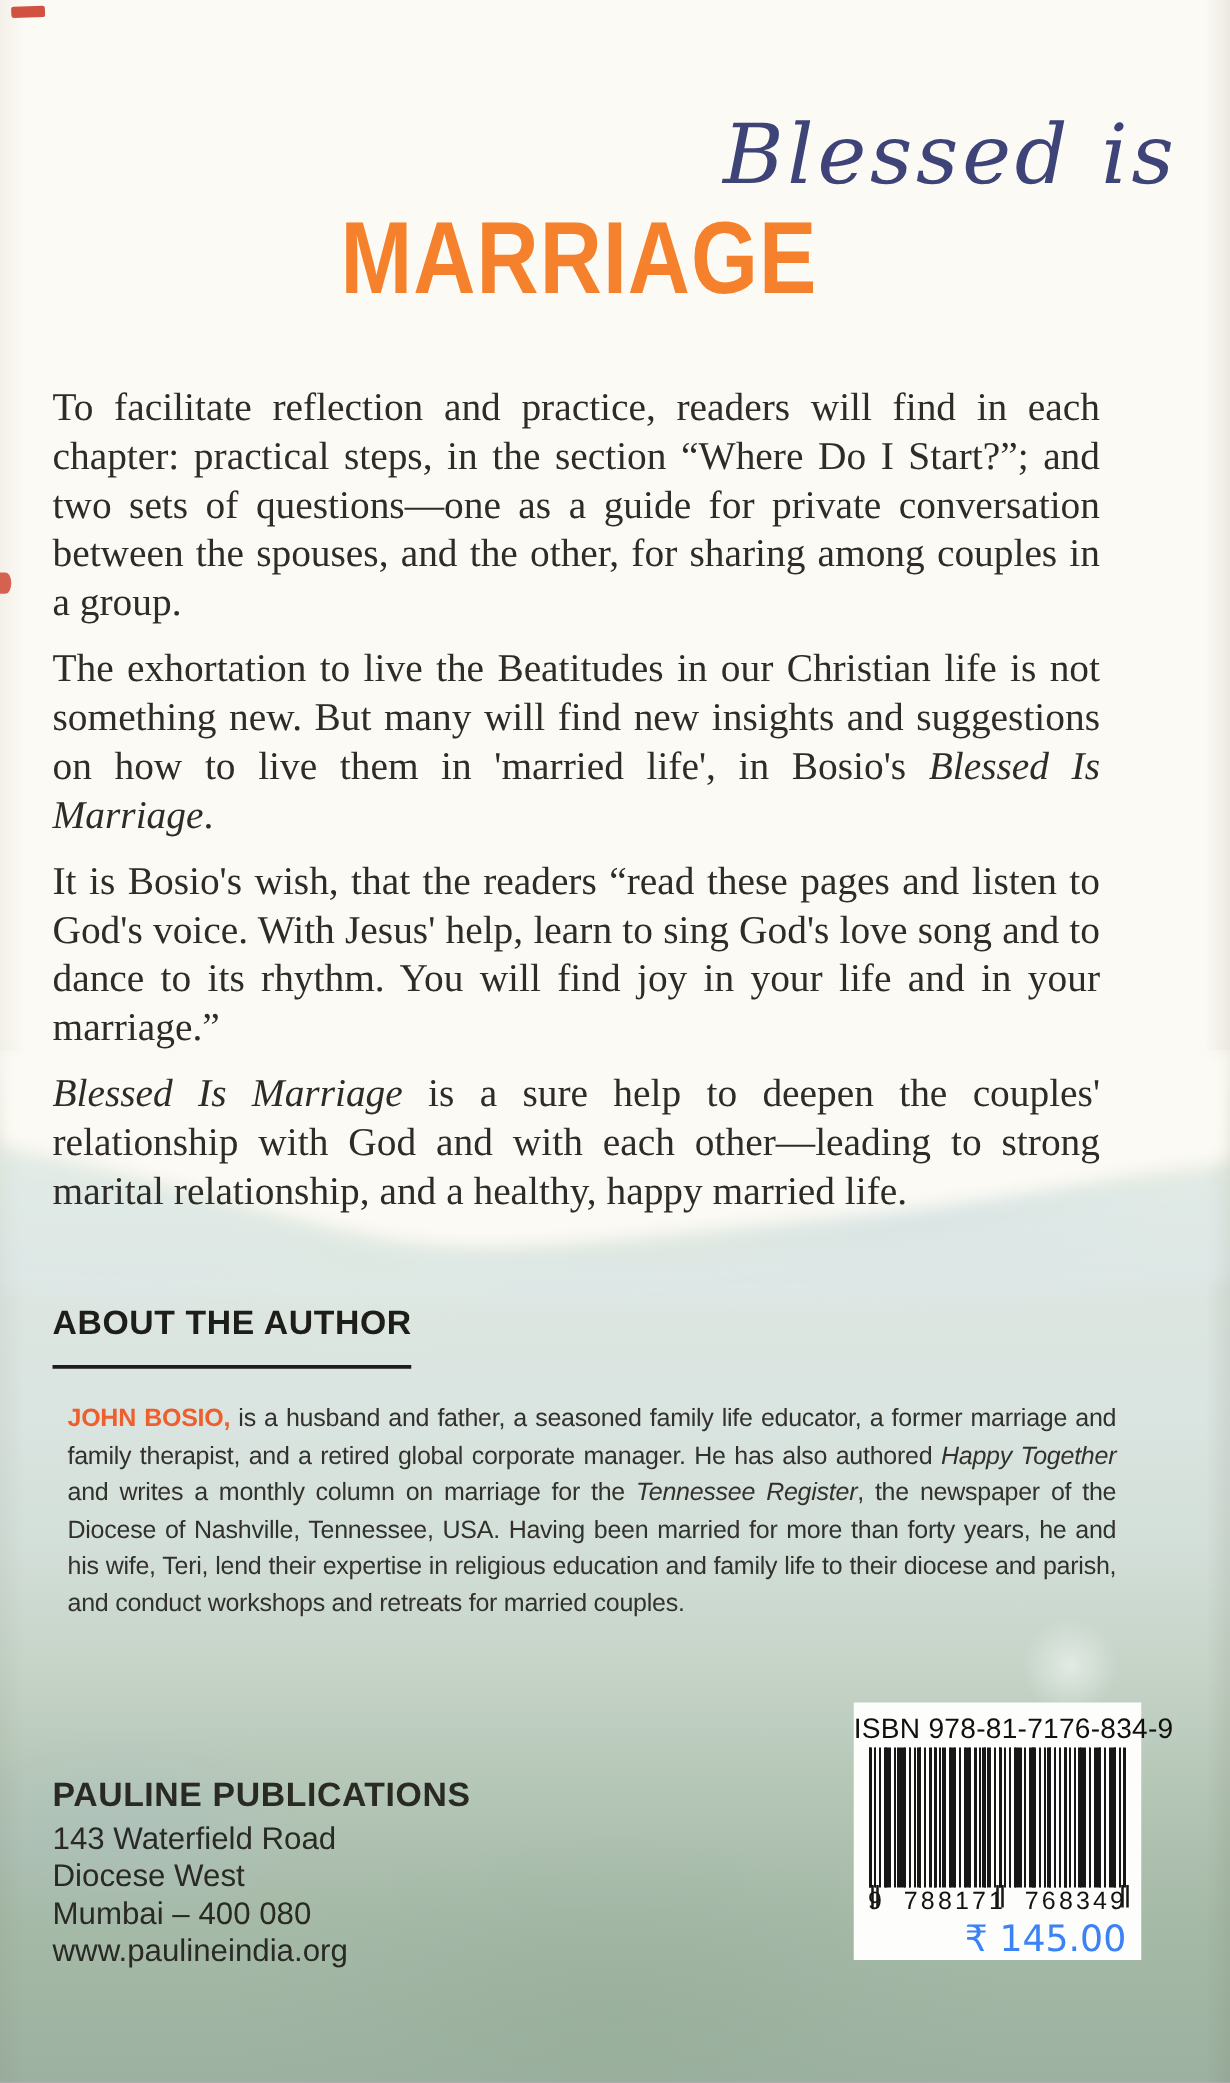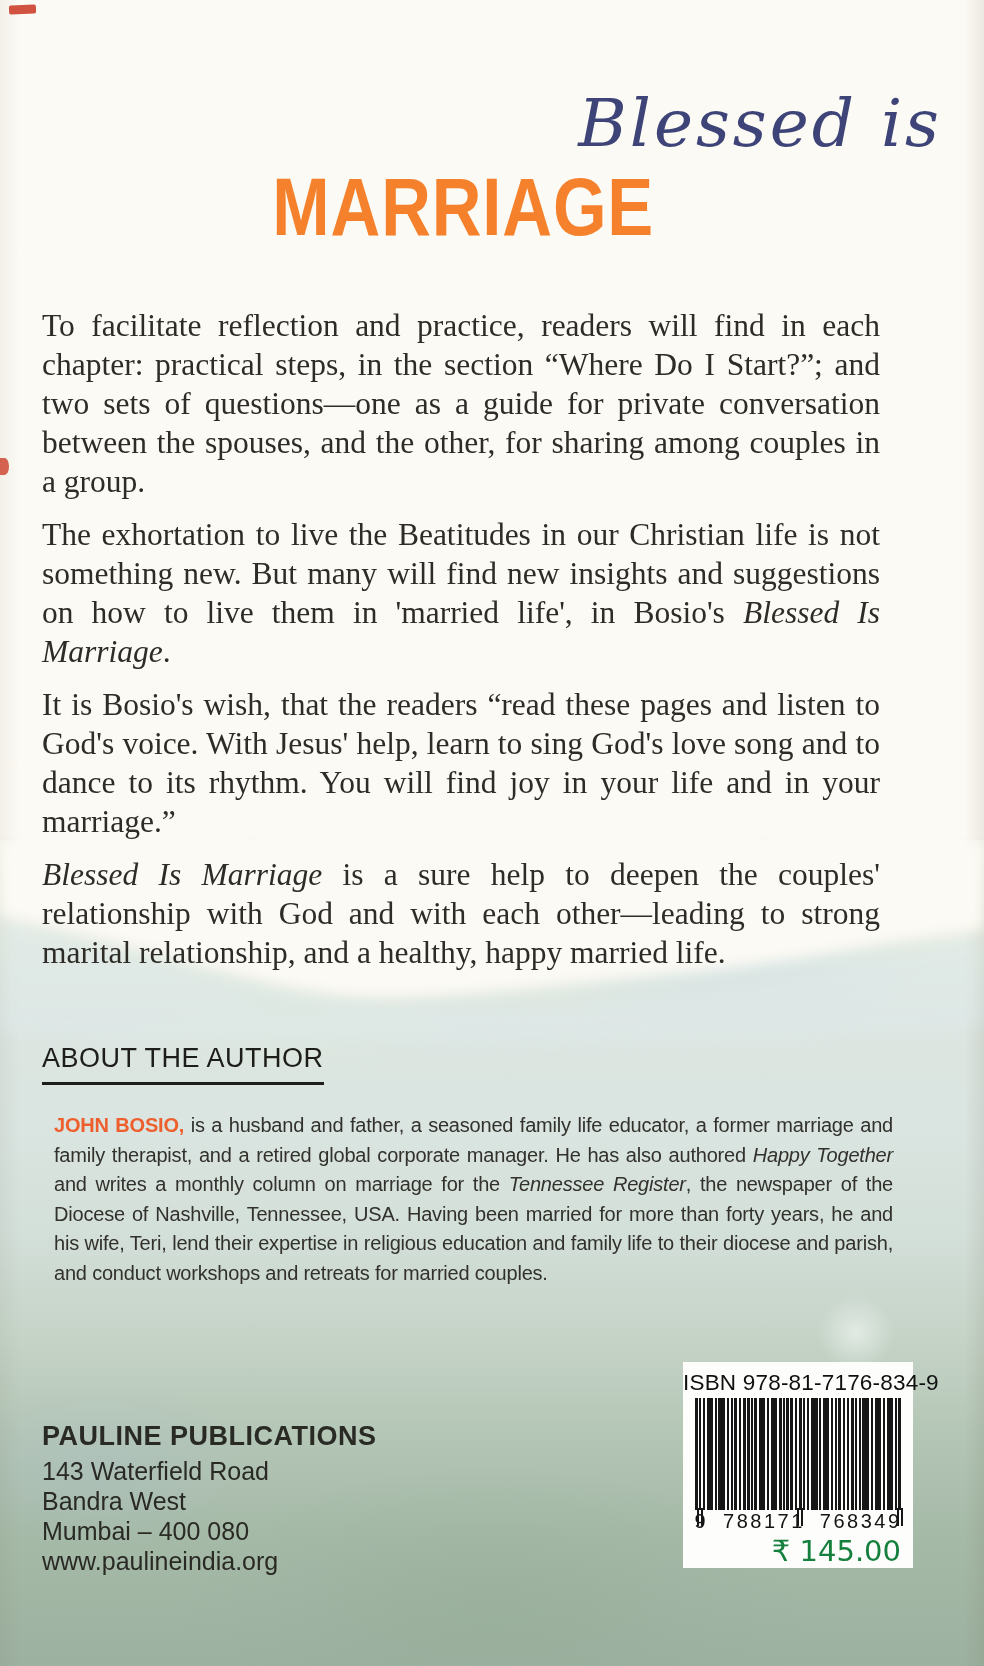--- a/index.html
+++ b/index.html
@@ -54,23 +54,23 @@
     font-family:"Liberation Serif", serif;
     font-size:31.5px; line-height:39px; color:#2e2c27;
     text-align:justify;
   }
   .synopsis p { margin:0 0 14px 0; }
   .synopsis i, .bio i { font-style:italic; }
 
   .about { position:absolute; top:1042px; left:42px; width:863px; }
   .about-heading {
     display:inline-block; margin:0 0 14px 0;
-    font-size:27px; line-height:32px; font-weight:400;
+    font-size:27px; line-height:32px; font-weight:700;
     letter-spacing:0.5px; color:#1d1d1a;
-    border-bottom:3px solid #1d1d1a; padding-bottom:8px;
+    border-bottom:3px solid #1d1d1a; padding-bottom:18px;
   }
   .bio {
     margin:12px; font-size:20px; line-height:29.5px;
     color:#32312c; text-align:justify; letter-spacing:-0.2px;
   }
   .author-name { color:#ee5f2e; font-weight:700; }
 
   .publisher { position:absolute; top:1420px; left:42px; color:#2a2a25; }
   .pub-name { font-size:27px; line-height:32px; font-weight:700; letter-spacing:0.5px; margin-bottom:4px; }
   .pub-line { font-size:25px; line-height:30px; }
@@ -97,21 +97,21 @@
     box-shadow: 4px 0 0 #161616, 100px 0 0 #161616, 104px 0 0 #161616, 200px 0 0 #161616, 204px 0 0 #161616;
   }
   .isbn-digits {
     margin-top:0; text-align:center;
     font-size:20px; line-height:22px; color:#131313;
     letter-spacing:2.5px; word-spacing:7px; white-space:nowrap;
   }
   .price {
     margin-top:2px; padding-right:12px; text-align:right;
     font-family:"DejaVu Sans", sans-serif;
-    font-size:29px; line-height:34px; color:#15803d;
+    font-size:29px; line-height:34px; color:#3b82f6;
   }
 </style>
 </head>
 <body>
 
 <div class="cover">
 
   <svg class="haze" width="984" height="240" viewBox="0 0 984 240" aria-hidden="true">
     <defs>
       <filter id="blur1" x="-20%" y="-20%" width="140%" height="140%">
@@ -140,21 +140,21 @@
   </section>
 
   <section class="about">
     <h2 class="about-heading">ABOUT THE AUTHOR</h2>
     <p class="bio"><span class="author-name">JOHN BOSIO,</span><span><span> is a husband and father, a seasoned family life educator, a former marriage and family therapist, and a retired global corporate manager. He has also authored </span><i>Happy Together</i><span> and writes a monthly column on marriage for the </span><i>Tennessee Register</i><span>, the newspaper of the Diocese of Nashville, Tennessee, USA. Having been married for more than forty years, he and his wife, Teri, lend their expertise in religious education and family life to their diocese and parish, and conduct workshops and retreats for married couples.</span></span></p>
   </section>
 
   <section class="publisher">
     <div class="pub-name">PAULINE PUBLICATIONS</div>
     <div class="pub-line">143 Waterfield Road</div>
-    <div class="pub-line">Bandra West</div>
+    <div class="pub-line">Diocese West</div>
     <div class="pub-line">Mumbai – 400 080</div>
     <div class="pub-line">www.paulineindia.org</div>
   </section>
 
   <div class="isbn-box">
     <div class="isbn-label">ISBN 978-81-7176-834-9</div>
     <div class="barcode"></div>
     <div class="isbn-digits">9 788171 768349</div>
     <div class="price">₹ 145.00</div>
   </div>

